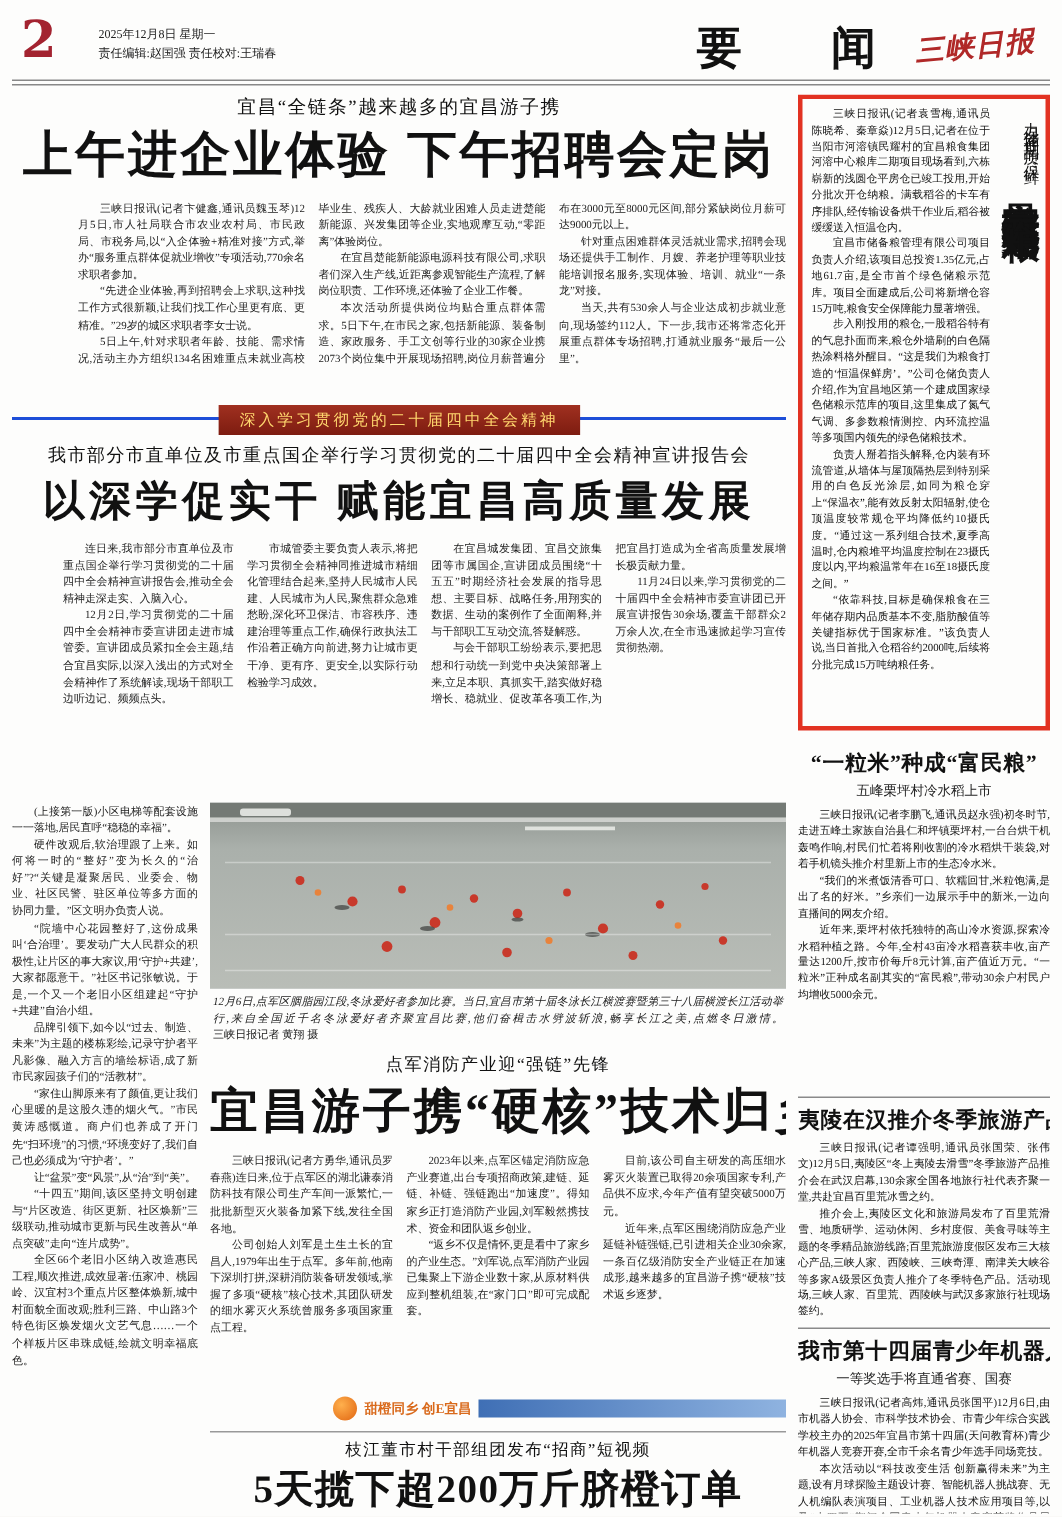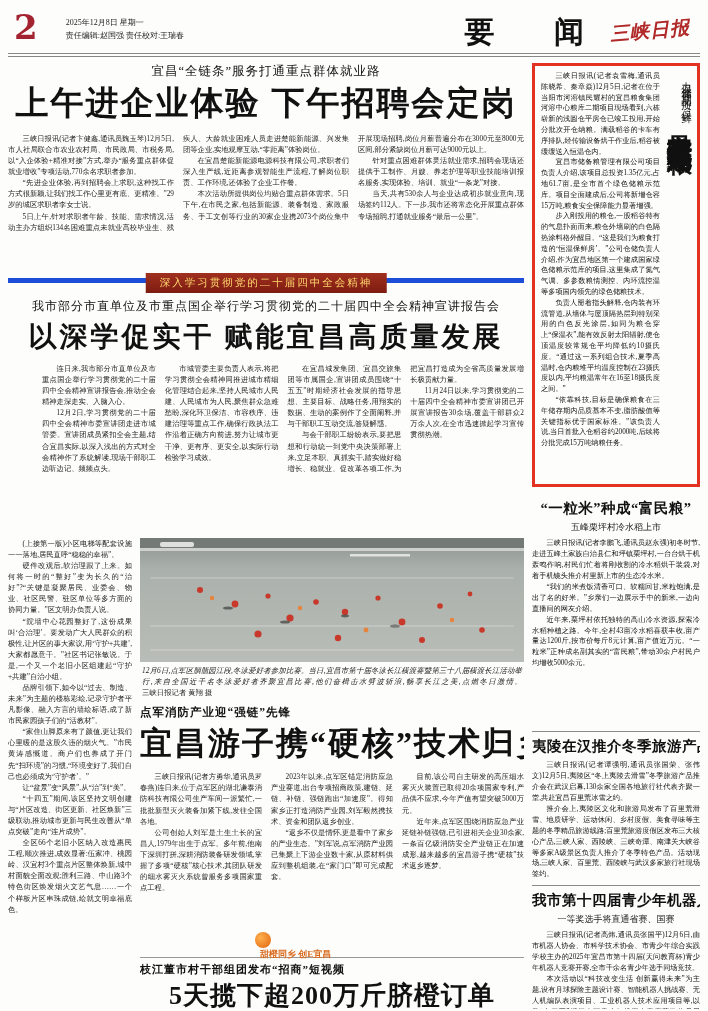--- a/index.html
+++ b/index.html
@@ -23,39 +23,39 @@
   
   .bt { font-size:7.3px; line-height:1.52; text-align:justify; color:#1c1c1c; overflow:hidden; }
   .p { text-indent:2em; }
   .cols3 { column-count:3; column-gap:9px; }
   .cols4 { column-count:4; column-gap:9px; }
   .kicker { text-align:center; font-size:12.5px; letter-spacing:1px; }
   .rule { border-top:1px solid #999; }
 
   
   .headline-jobs { text-align:center; font-family:"Liberation Sans", sans-serif; font-weight:bold; font-size:33px; letter-spacing:2px; margin:1px 0 7px; white-space:nowrap; }
-  .jobs-body { height:136px; }
-
-  
-  .banner { border-top:5px solid #1d4ed8; margin-top:9px; position:relative; padding-top:15px; }
+  .jobs-body { height:136px;margin-left:44px; }
+
+  
+  .banner { border-top:2px solid #1d4ed8; margin-top:9px; position:relative; padding-top:15px; }
   .badge { position:absolute; top:-10px; left:50%; transform:translateX(-50%); background:linear-gradient(#a03020,#7d1c10); color:#ffd76e; font-size:10.5px; letter-spacing:2px; padding:3px 14px; white-space:nowrap; }
   .headline-plenary { text-align:center; font-weight:bold; font-size:28px; letter-spacing:3px; margin:3px 0 7px; white-space:nowrap; }
   .plenary-body { height:168px;margin-left:34px; }
 
   
   .mid { display:flex; gap:8px; margin-top:7px; height:498px; }
   .narrowcol { width:124px; flex:none; overflow:hidden; }
   .mainmid { flex:1; overflow:hidden; position:relative; }
   .photo { width:100%; height:124px; display:block; background:#9aa09b; }
   .caption { font-size:7.4px; font-style:italic; line-height:1.5; text-align:justify; margin:3px 2px 0; color:#222; }
   .caption .credit { font-style:normal; white-space:nowrap; }
-  .kicker-sm { font-size:11.5px; letter-spacing:1px; margin-top:7px;font-weight:bold; }
+  .kicker-sm { text-align:center; font-size:11.5px; letter-spacing:1px; margin-top:7px; }
   .headline-mid { text-align:center; font-weight:bold; font-size:32px; letter-spacing:2px; margin:2px 0 5px; white-space:nowrap; }
   .hardcore-body { height:158px; }
-  .promo { display:flex; align-items:flex-start; height:20px; margin:3px 0 0 115px;flex-direction:column; }
+  .promo { display:flex; align-items:center; height:20px; margin:3px 0 0 82px; }
   .promo-circle { width:16px; height:16px; border-radius:50%; background:radial-gradient(circle at 35% 35%, #ffb04d, #e06410); flex:none; }
   .promo-text { font-weight:bold; font-size:9px; color:#d96a1c; margin:0 5px; white-space:nowrap; }
   .promo-bar { flex:1; height:12px; background:linear-gradient(90deg,#3f6fb5,#8fb3e0); }
   .headline-orange { text-align:center; font-weight:bold; font-size:26px; letter-spacing:1px; margin:1px 0 5px; white-space:nowrap; }
   .orange-body { height:62px; }
 
   
   .grainbox { border:3px solid #e23222; padding:5px 4px 5px 6px; height:424px; display:flex; gap:5px; }
   .grain-body { flex:1; font-size:7.2px; line-height:1.5; text-align:justify; overflow:hidden; }
   .grain-heads { writing-mode:vertical-rl; text-orientation:mixed; height:100%; flex:none; display:flex; }
@@ -84,21 +84,21 @@
     <div class="section-title">要 闻</div>
     <div class="masthead">三峡日报</div>
   </div>
   <div class="rule-double"></div>
 
   <div class="content">
 
     <div class="left">
 
       <div>
-        <div class="kicker">宜昌“全链条”服务打通重点群体就业路</div>
+        <div class="kicker">宜昌“全链条”越来越多的宜昌游子携</div>
         <div class="headline-jobs">上午进企业体验 下午招聘会定岗</div>
         <div class="bt cols3 jobs-body">
             <p class="p">三峡日报讯(记者卞健鑫,通讯员魏玉琴)12月5日,市人社局联合市农业农村局、市民政局、市税务局,以“入企体验+精准对接”方式,举办“服务重点群体促就业增收”专项活动,770余名求职者参加。</p>
             <p class="p">“先进企业体验,再到招聘会上求职,这种找工作方式很新颖,让我们找工作心里更有底、更精准。”29岁的城区求职者李女士说。</p>
             <p class="p">5日上午,针对求职者年龄、技能、需求情况,活动主办方组织134名困难重点未就业高校毕业生、残疾人、大龄就业困难人员走进楚能新能源、兴发集团等企业,实地观摩互动,“零距离”体验岗位。</p>
             <p class="p">在宜昌楚能新能源电源科技有限公司,求职者们深入生产线,近距离参观智能生产流程,了解岗位职责、工作环境,还体验了企业工作餐。</p>
             <p class="p">本次活动所提供岗位均贴合重点群体需求。5日下午,在市民之家,包括新能源、装备制造、家政服务、手工文创等行业的30家企业携2073个岗位集中开展现场招聘,岗位月薪普遍分布在3000元至8000元区间,部分紧缺岗位月薪可达9000元以上。</p>
             <p class="p">针对重点困难群体灵活就业需求,招聘会现场还提供手工制作、月嫂、养老护理等职业技能培训报名服务,实现体验、培训、就业“一条龙”对接。</p>
             <p class="p">当天,共有530余人与企业达成初步就业意向,现场签约112人。下一步,我市还将常态化开展重点群体专场招聘,打通就业服务“最后一公里”。</p>
           </div>

